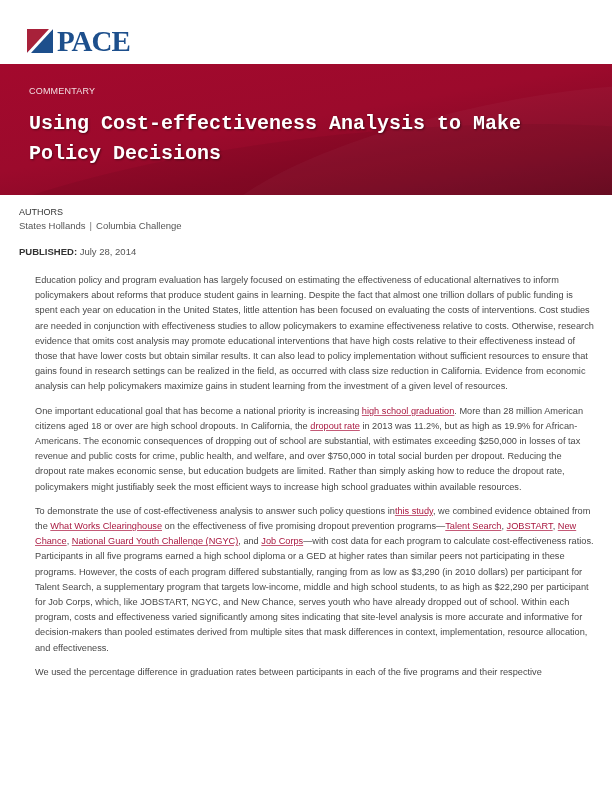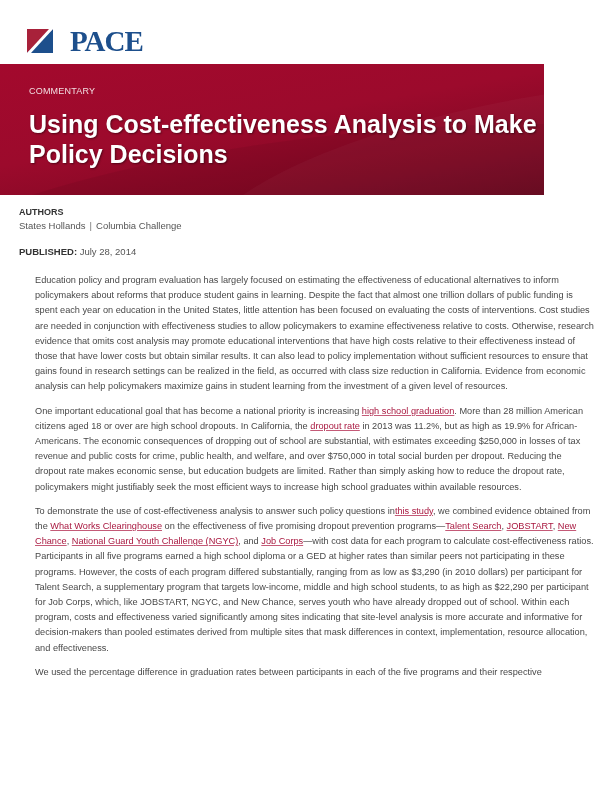--- a/index.html
+++ b/index.html
@@ -2,32 +2,32 @@
 <html><head>
   <meta charset="utf-8">
   <style>
     * { margin: 0; padding: 0; box-sizing: border-box; }
     html, body { width: 612px; height: 792px; background: #ffffff; overflow: hidden; }
     body { font-family: "Liberation Sans", "DejaVu Sans", sans-serif; color: #444; position: relative; }
 
     .logo-bar { position: absolute; left: 0; top: 0; width: 612px; height: 64px; background: #fff; }
     .logo { position: absolute; left: 27px; top: 29px; height: 24px; display: flex; align-items: center; }
     .logo svg { display: block; }
-    .logo-text { font-family: "Liberation Serif", "DejaVu Serif", serif; font-weight: bold; font-size: 29px; color: #1d4f8c; letter-spacing: -1px; line-height: 24px; margin-left: 17px; }
+    .logo-text { font-family: "Liberation Serif", "DejaVu Serif", serif; font-weight: bold; font-size: 29px; color: #1d4f8c; letter-spacing: -1px; line-height: 24px; margin-left: 4px; }
 
-    .banner { position: absolute; left: 0; top: 64px; width: 544px; height: 131px;
+    .banner { position: absolute; left: 0; top: 64px; width: 612px; height: 131px;
       background: linear-gradient(170deg, #a3092d 0%, #9c0a2c 45%, #7f0823 80%, #6a061c 100%);
       overflow: hidden; }
     .banner::before { content: ""; position: absolute; left: -100px; top: 70px; width: 900px; height: 200px; border-radius: 50%; background: rgba(0,0,0,0.06); transform: rotate(-6deg); }
     .banner::after { content: ""; position: absolute; left: 200px; top: 40px; width: 600px; height: 160px; border-radius: 50%; background: rgba(255,255,255,0.03); transform: rotate(-12deg); }
     .kicker { position: absolute; left: 29px; top: 22px; font-size: 9px; color: #f1dde1; letter-spacing: 0.2px; z-index: 1; }
-    .title { position: absolute; left: 29px; top: 45px; width: 560px; font-family: Liberation Sans, sans-serif; font-size: 25px; line-height: 30px; color: #ffffff; text-shadow: 1px 1px 2px rgba(0,0,0,0.45); z-index: 1; }
+    .title { position: absolute; left: 29px; top: 45px; width: 560px; font-family: Liberation Mono, monospace; font-size: 20px; line-height: 30px; color: #ffffff; text-shadow: 1px 1px 2px rgba(0,0,0,0.45); z-index: 1; }
 
     .meta { position: absolute; left: 19px; top: 207px; width: 580px; font-size: 9.5px; }
-    .authors-label { font-weight: bold; color: #333; font-size: 9px; }
+    .authors-label { font-weight: normal; color: #333; font-size: 9px; }
     .authors-line { margin-top: 3px; color: #555; font-size: 9.5px; }
     .sep { margin: 0 4px; color: #777; }
     .published { margin-top: 15px; color: #555; font-size: 9.5px; }
     .published b { color: #333; font-weight: bold; margin-top: 8px; }
 
     .body { position: absolute; left: 19px; top: 273px; width: 575px; font-size: 9.2px; line-height: 15.2px; color: #484848; }
     .body p { margin-bottom: 9px; margin-left: 16px; }
     .body a { color: #a8173f; text-decoration: underline; text-decoration-color: #c45a77; }
   </style>
 </head>

